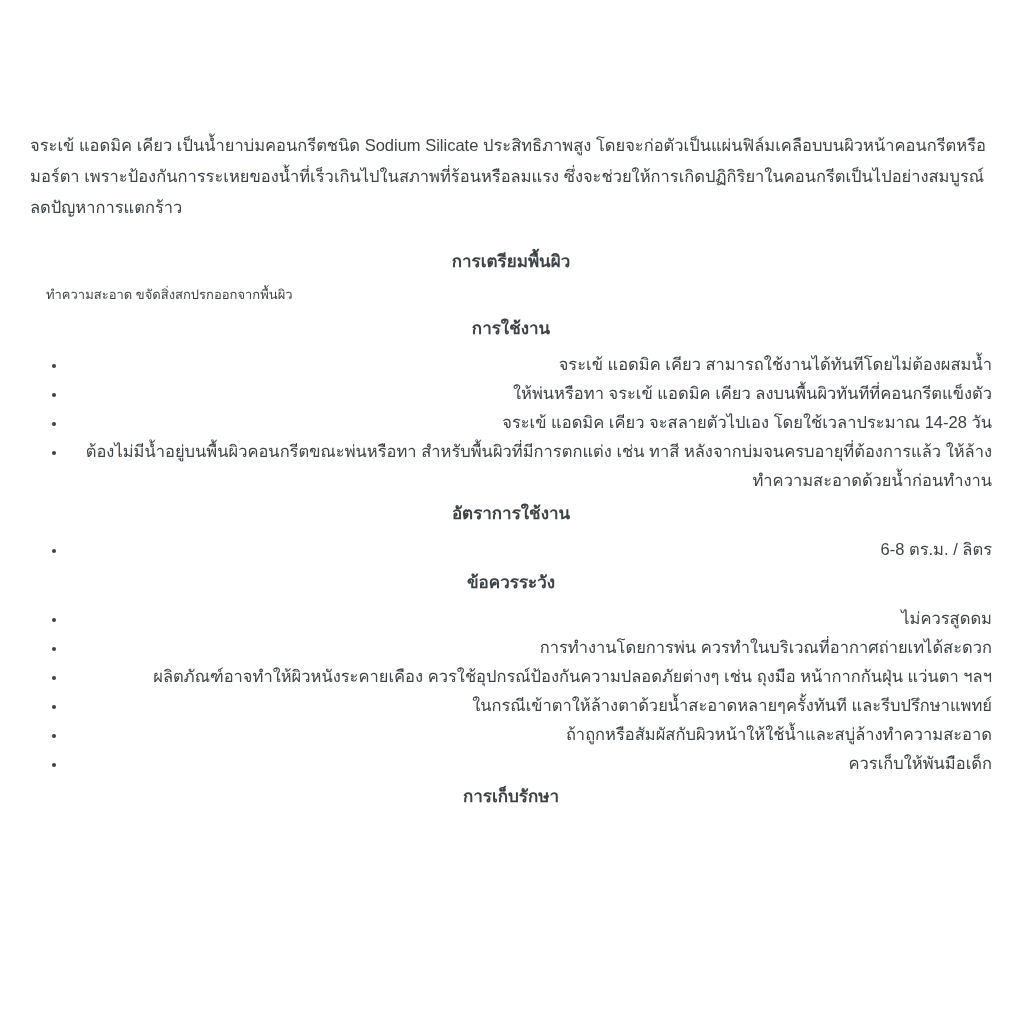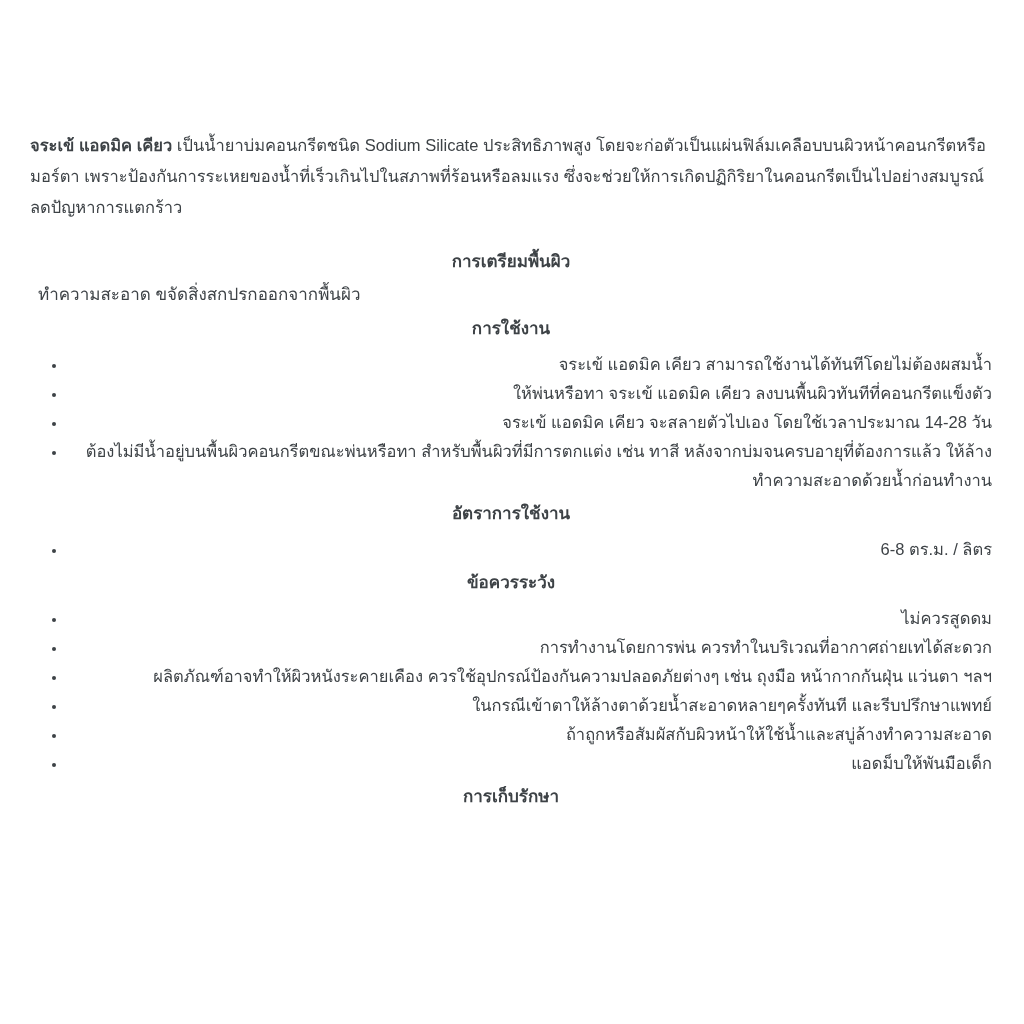--- a/index.html
+++ b/index.html
@@ -21,32 +21,32 @@
     height: 1024px;
     padding: 130px 32px 0 30px;
     background: #ffffff;
   }
   .intro {
     margin: 0 0 24px 0;
     font-size: 16.5px;
     line-height: 31px;
   }
   .intro strong {
-    font-weight: 700;
+    font-weight: 400;
   }
   h3.section-heading {
     margin: 4px 0 0 0;
     font-size: 17px;
     font-weight: 700;
     line-height: 30px;
     text-align: center;
   }
   p.section-paragraph {
-    margin: 3px 0 0 8px;
-    font-size: 17px;
+    margin: 3px 0 0 16px;
+    font-size: 13px;
     line-height: 30px;
   }
   ul.bullet-list {
     margin: 6px 0 4px 0;
     padding: 0 0 0 37px;
     list-style: disc;
     text-align: right;
   }
   ul.bullet-list li {
     font-size: 16.5px;
@@ -76,17 +76,17 @@
       <ul class="bullet-list">
         <li>6-8 ตร.ม. / ลิตร</li>
       </ul>
       <h3 class="section-heading">ข้อควรระวัง</h3>
       <ul class="bullet-list">
         <li>ไม่ควรสูดดม</li>
         <li>การทำงานโดยการพ่น ควรทำในบริเวณที่อากาศถ่ายเทได้สะดวก</li>
         <li>ผลิตภัณฑ์อาจทำให้ผิวหนังระคายเคือง ควรใช้อุปกรณ์ป้องกันความปลอดภัยต่างๆ เช่น ถุงมือ หน้ากากกันฝุ่น แว่นตา ฯลฯ</li>
         <li>ในกรณีเข้าตาให้ล้างตาด้วยน้ำสะอาดหลายๆครั้งทันที และรีบปรึกษาแพทย์</li>
         <li>ถ้าถูกหรือสัมผัสกับผิวหน้าให้ใช้น้ำและสบู่ล้างทำความสะอาด</li>
-        <li>แอดม็บให้พันมือเด็ก</li>
+        <li>ควรเก็บให้พันมือเด็ก</li>
       </ul>
       <h3 class="section-heading">การเก็บรักษา</h3>
     </div>
 </div>
 
 </body></html>

